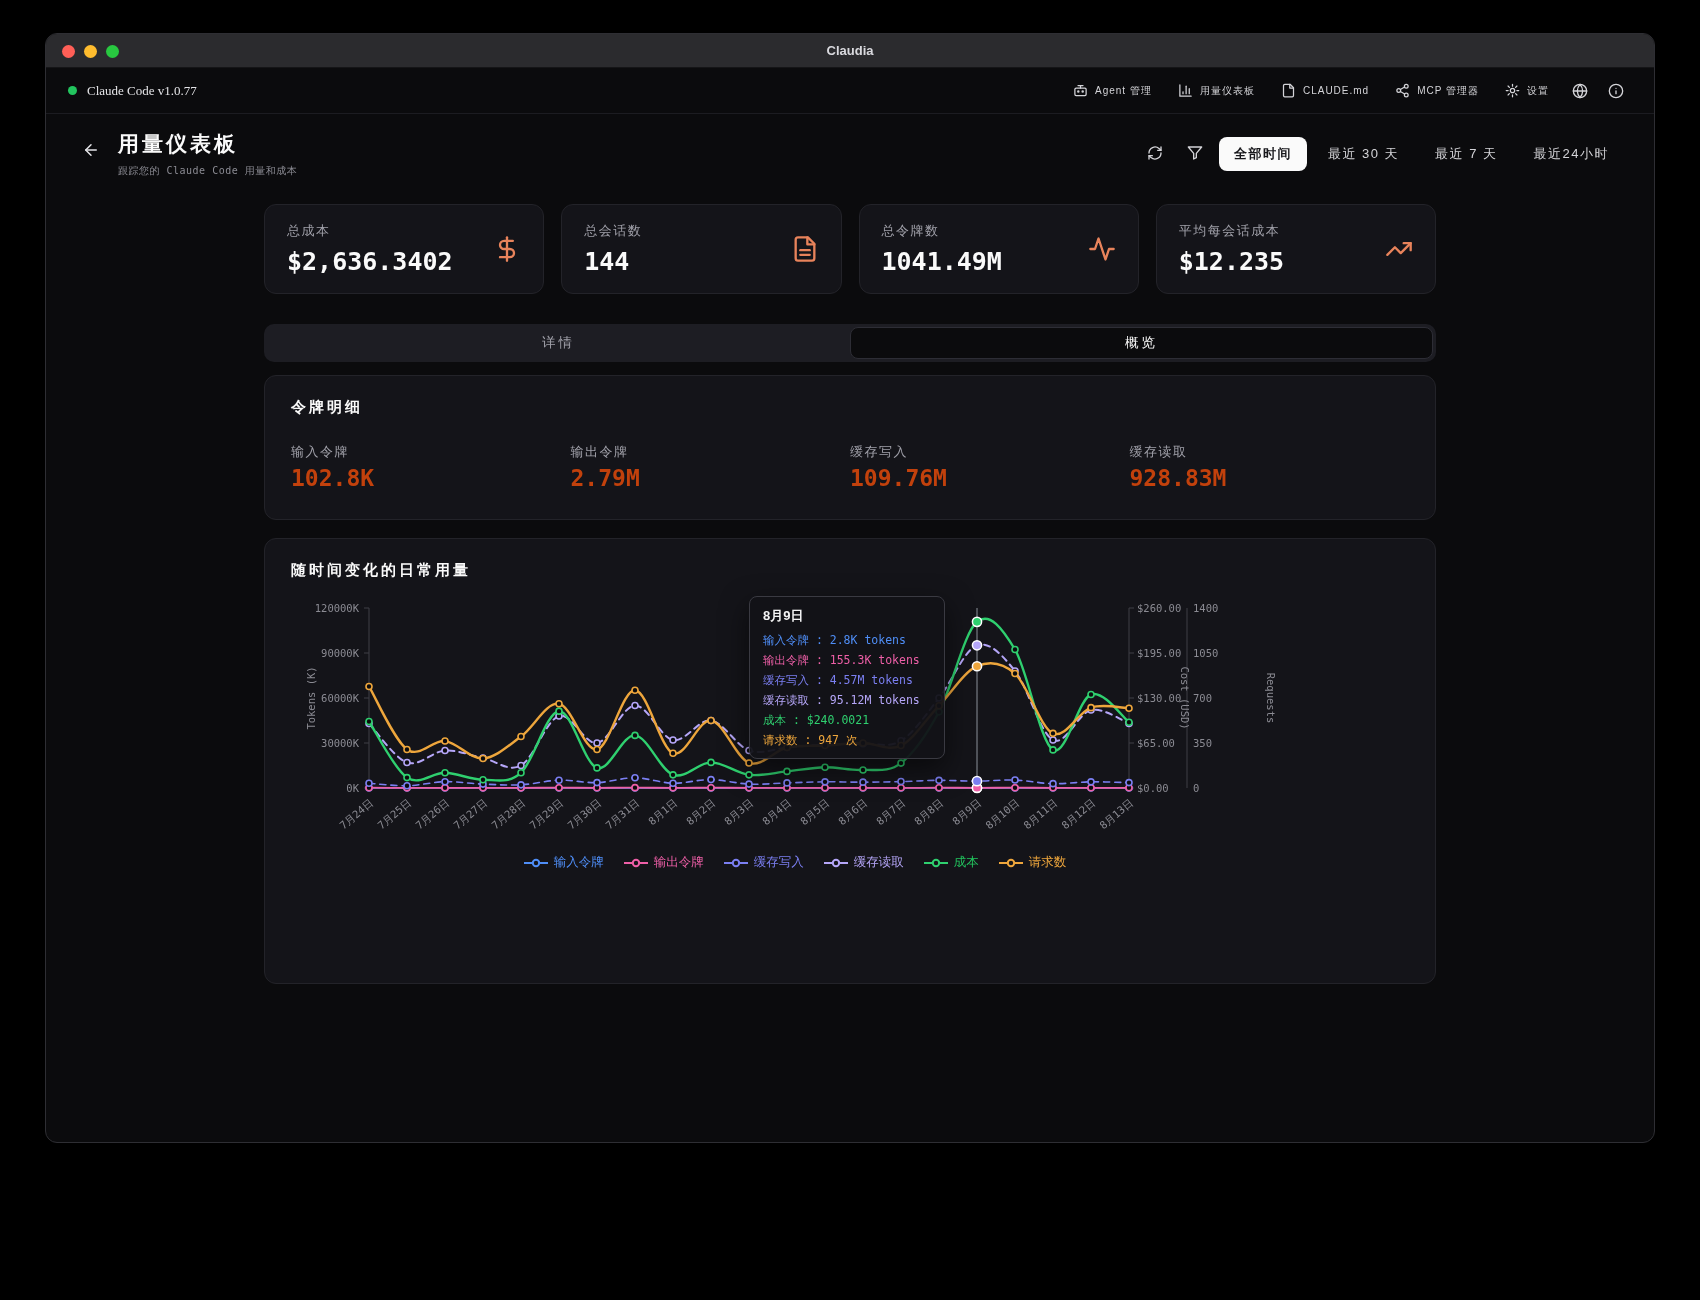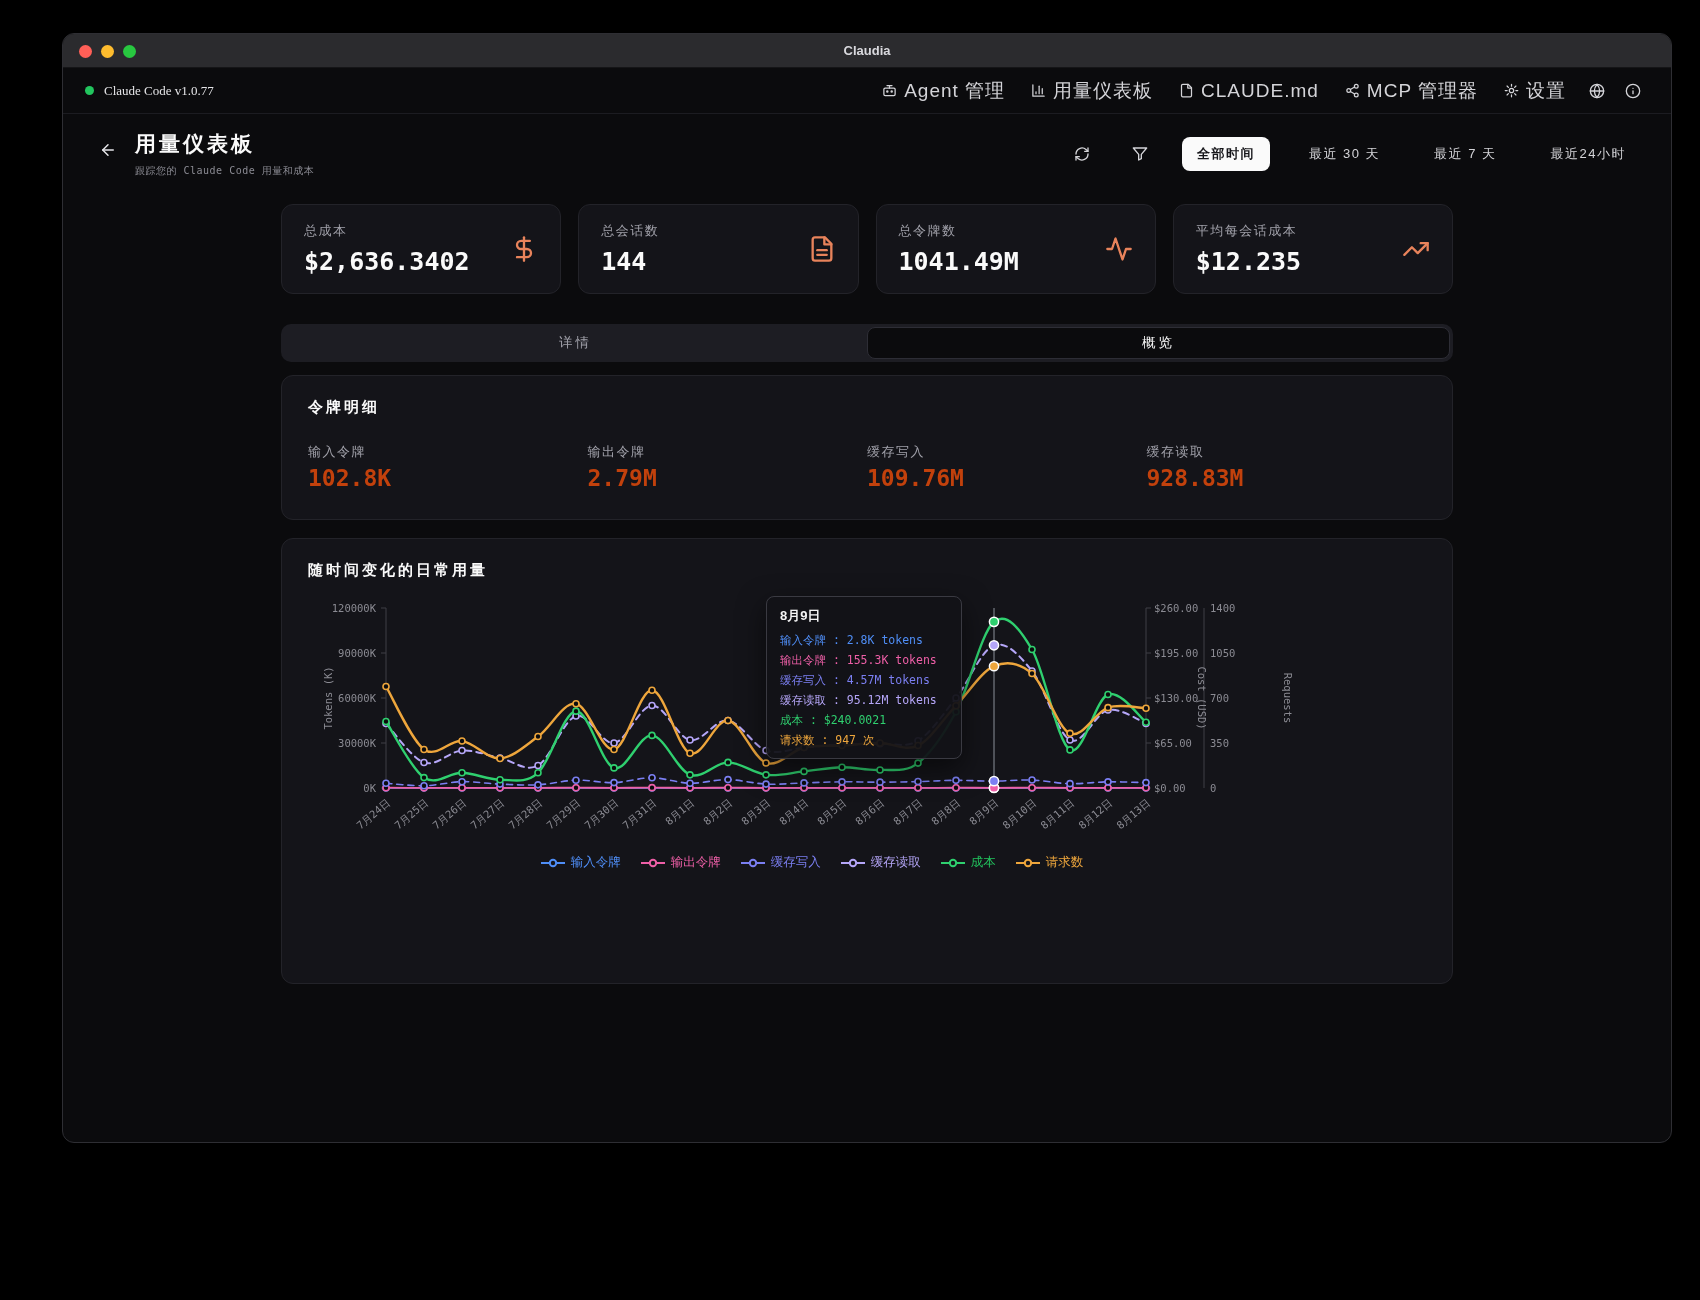--- a/index.html
+++ b/index.html
@@ -1,48 +1,48 @@
 <!DOCTYPE html>
 <html><head>
 <meta charset="utf-8">
 <style>
   * { margin:0; padding:0; box-sizing:border-box; }
   body { background:#000; }
   .stage { position:relative; width:1700px; height:1300px; background:#000; overflow:hidden;
            font-family:"Liberation Sans","DejaVu Sans",sans-serif; }
-  .window { position:absolute; left:62px; top:33px; width:1610px; height:1110px;
+  .window { position:absolute; left:45px; top:33px; width:1610px; height:1110px;
             background:#0b0b0d; border:1px solid #2e2e33; border-radius:12px; overflow:hidden;
             box-shadow:0 30px 80px rgba(0,0,0,.85); }
   
   .titlebar { height:34px; background:#2b2b2e; border-bottom:1px solid #151517;
               display:flex; align-items:center; justify-content:center; position:relative; }
   .traffic { position:absolute; left:16px; top:0; height:34px; display:flex; align-items:center; gap:9px; }
   .tl { width:13px; height:13px; border-radius:50%; display:inline-block; border:none; cursor:pointer; }
   .tl.red{background:#ff5f57} .tl.yellow{background:#febc2e} .tl.green{background:#28c840}
   .win-title { font-size:13px; font-weight:700; color:#d9d9de; }
   
   .navbar { height:46px; display:flex; align-items:center; justify-content:space-between;
             padding:0 22px; border-bottom:1px solid #1c1c21; background:#0b0b0d; }
   .nav-left { display:flex; align-items:center; gap:10px; }
   .status-dot { width:9px; height:9px; border-radius:50%; background:#22c55e; }
   .app-version { font-family:Liberation Serif, serif; font-size:13px; color:#e4e4e7; }
   .nav-right { display:flex; align-items:center; gap:4px; }
   .nav-item { display:flex; align-items:center; gap:7px; padding:7px 11px; border-radius:8px;
-              color:#d4d4d8; font-size:19px; background:none; border:none; cursor:pointer;
+              color:#d4d4d8; font-size:10px; background:none; border:none; cursor:pointer;
               letter-spacing:1px; white-space:nowrap; }
   .icon-btn { padding:8px; border-radius:8px; color:#d4d4d8; background:none; border:none; cursor:pointer; display:flex; }
   .nav-item svg, .icon-btn svg { flex:none; }
   
   .page-header { display:flex; align-items:center; justify-content:space-between; padding:16px 30px 18px 30px; }
   .header-left { display:flex; align-items:flex-start; gap:12px; }
   .back-btn { color:#e4e4e7; background:none; border:none; padding:8px 6px; cursor:pointer; margin-top:3px; }
   .page-title { font-size:21px; font-weight:700; color:#fafafa; letter-spacing:3px; }
   .page-subtitle { font-family:"DejaVu Sans Mono","Liberation Mono",monospace; font-size:10px;
                    color:#8b8b93; margin-top:6px; letter-spacing:.5px; }
-  .header-controls { display:flex; align-items:center; gap:24px; }
+  .header-controls { display:flex; gap:6px; }
   .header-controls .icon-btn { margin-right:2px; }
   .time-btn { font-size:13px; color:#d4d4d8; background:none; border:none; padding:8px 15px;
               border-radius:8px; cursor:pointer; letter-spacing:1.5px; white-space:nowrap; }
   .time-btn.active { background:#fafafa; color:#17171b; font-weight:700; }
   
   .content { width:1172px; margin:6px auto 0; }
   .stats-row { display:grid; grid-template-columns:repeat(4,1fr); gap:17px; margin-top:8px; }
   .stat-card { background:#141419; border:1px solid #232329; border-radius:12px; padding:17px 22px;
                display:flex; align-items:center; justify-content:space-between; min-height:88px; }
   .stat-label { font-size:13px; color:#a1a1aa; letter-spacing:1.5px; }

